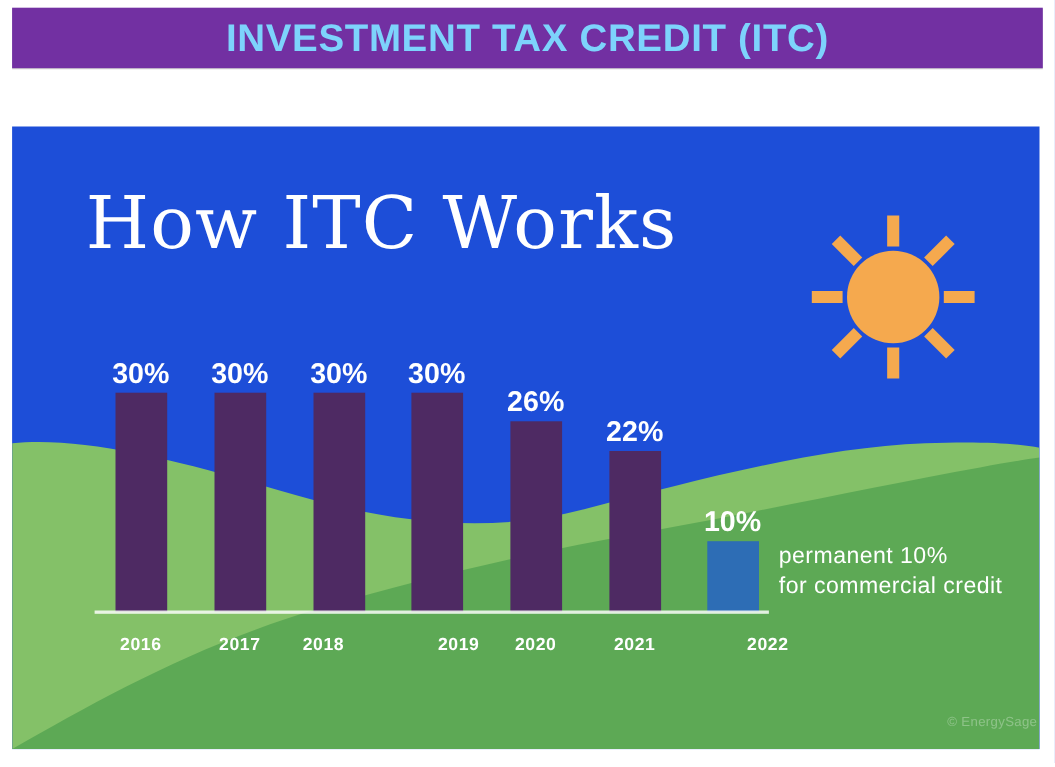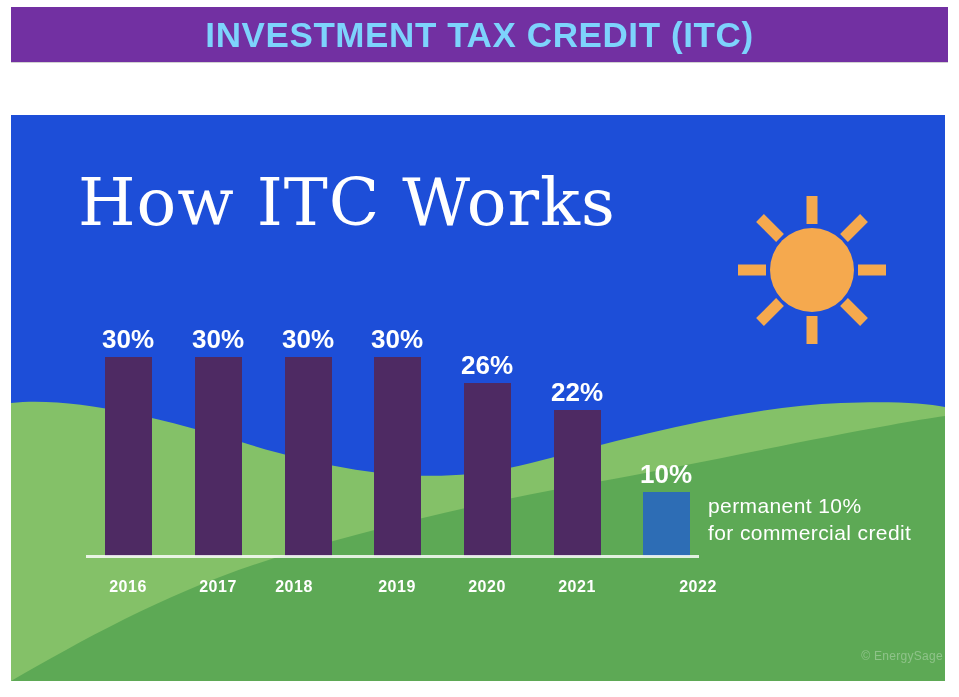--- a/index.html
+++ b/index.html
@@ -203,21 +203,21 @@
     <div class="bar-group" style="left:624px;">
       <span class="bar-value">10%</span>
       <span class="bar-rect" style="height:64px;background:#2D6DB5;"></span>
     </div>
 
     <div id="axis-line"></div>
 
     <div class="year-label" style="left:86px;">2016</div>
     <div class="year-label" style="left:176px;">2017</div>
     <div class="year-label" style="left:252px;">2018</div>
-    <div class="year-label" style="left:355px;">2019</div>
+    <div class="year-label" style="left:375px;">2019</div>
     <div class="year-label" style="left:445px;">2020</div>
     <div class="year-label" style="left:535px;">2021</div>
     <div class="year-label" style="left:624px;margin-left:32px;">2022</div>
   </div>
 
   <div id="annotation">
     <div>permanent 10%</div>
     <div>for commercial credit</div>
   </div>
 

